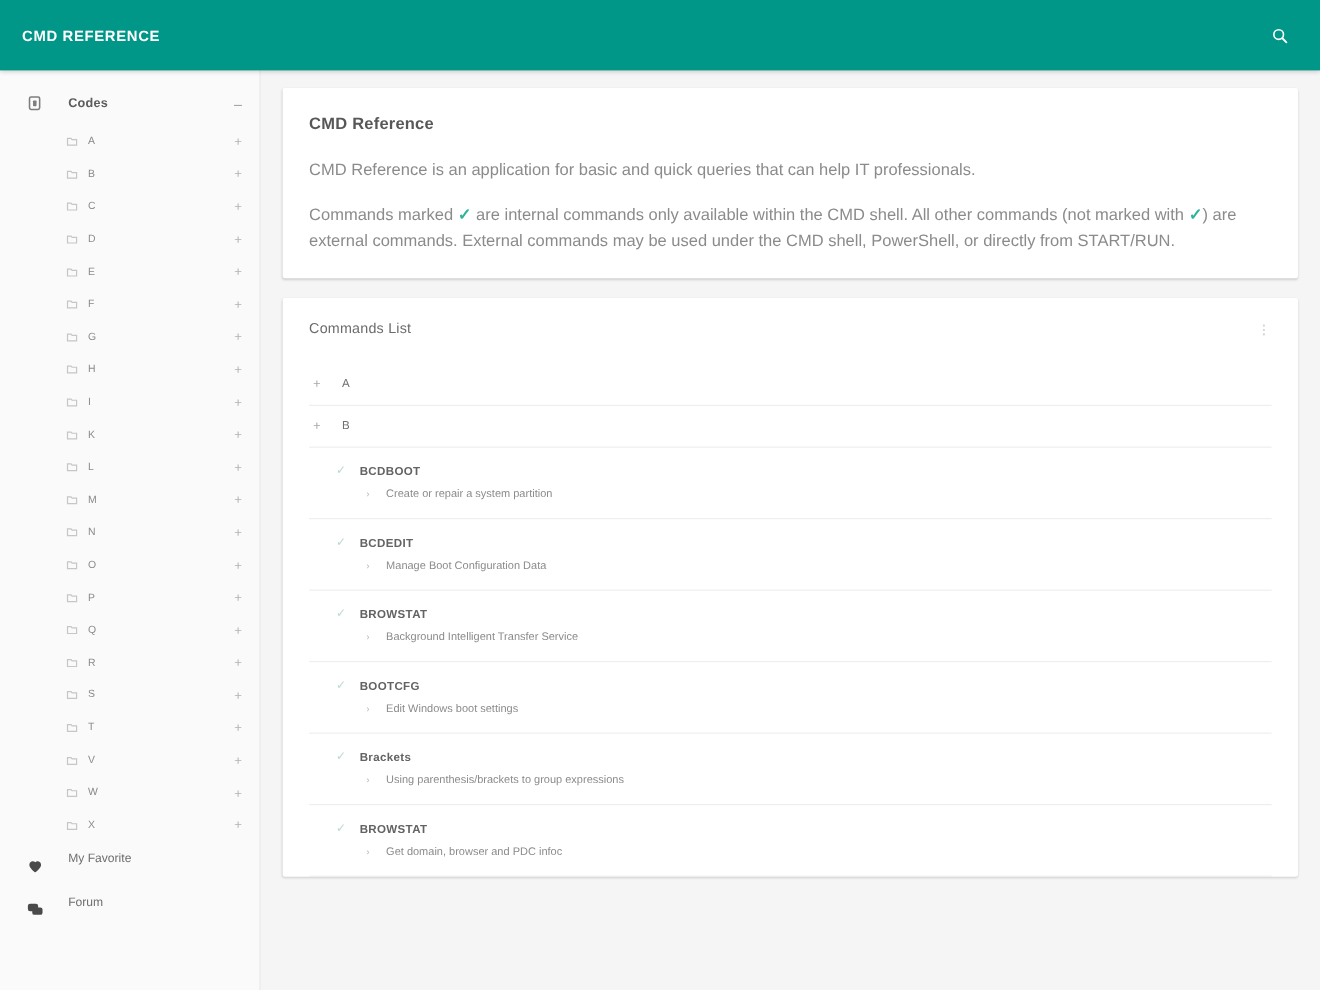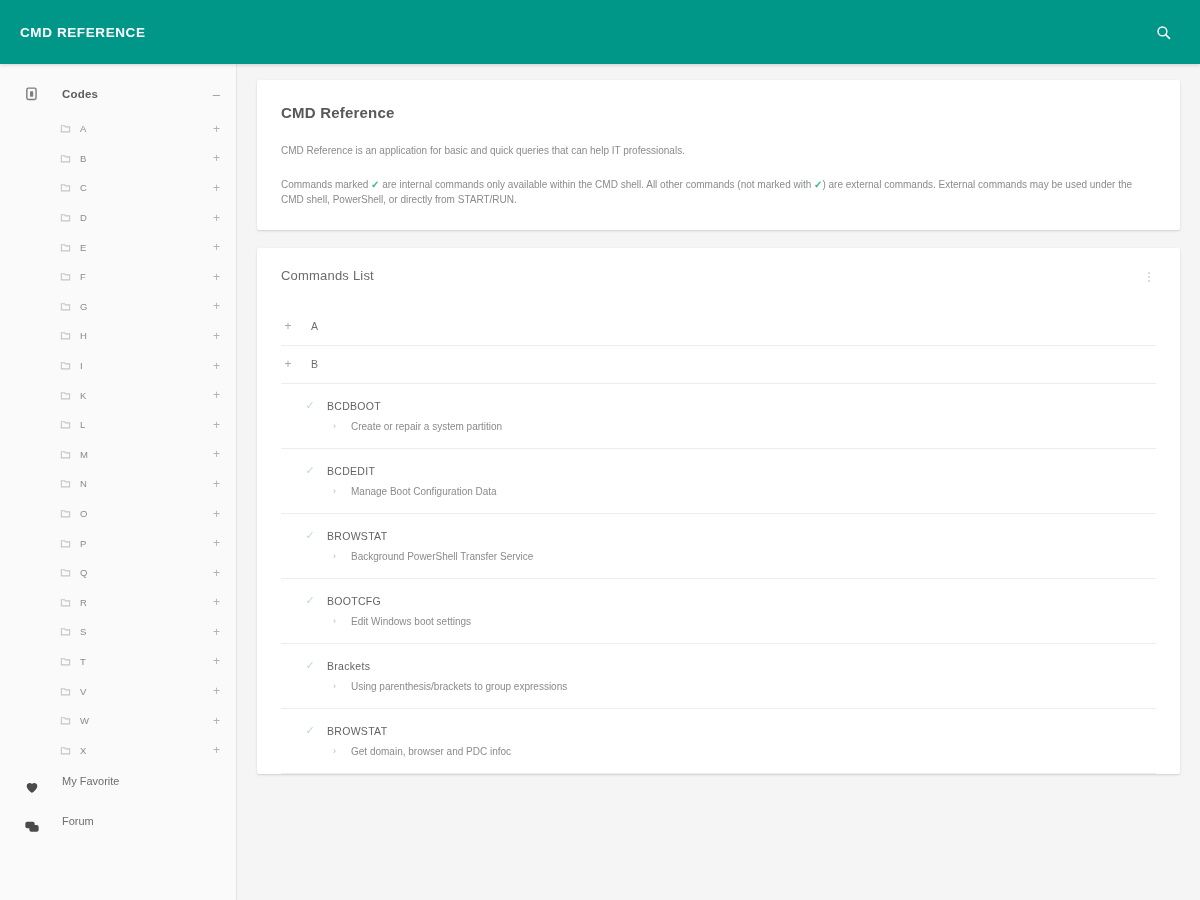--- a/index.html
+++ b/index.html
@@ -112,21 +112,21 @@
     margin-bottom: 18px;
   }
   .card-intro { padding: 24px 24px 22px 24px; }
   .card-title {
     font-size: 15px;
     color: #585858;
     margin-bottom: 22px;
     letter-spacing: 0.2px;
   }
   .para {
-    font-size: 10px;
+    font-size: 15px;
     color: #8b8b8b;
     line-height: 1.55;
     margin-bottom: 18px;
   }
   .para:last-child { margin-bottom: 0; }
   .tick { color: #e5536a; font-weight: bold; }
   .tick-green { color: #2fb39a; font-weight: bold; }
 
   
   .card-list { padding: 0; }
@@ -172,20 +172,21 @@
     width: 14px; flex: 0 0 14px;
     color: #b9d9d2; font-size: 11px; line-height:1;
     display:flex; justify-content:center;
   }
   .cmd-name {
     margin-left: 10px;
     font-size: 10.5px;
     color: #636363;
     letter-spacing: 0.3px;
     cursor: pointer;
+    font-weight: bold;
   }
   .cmd-desc-row { display: flex; align-items: center; margin-top: 9px; padding-left: 30px; }
   .cmd-bullet { color: #b5b5b5; font-size: 9px; line-height:1; width:10px; }
   .cmd-desc { margin-left: 8px; font-size: 10px; color: #8b8b8b; }
 </style>
 </head>
 <body>
 
 <div class="appbar">
   <span class="appbar-title">CMD REFERENCE</span>
@@ -491,21 +492,21 @@
         </div>
       </div>
 
       <div class="cmd-block">
         <div class="cmd-name-row">
           <span class="cmd-check">✓</span>
           <span class="cmd-name">BROWSTAT</span>
         </div>
         <div class="cmd-desc-row">
           <span class="cmd-bullet">›</span>
-          <span class="cmd-desc">Background PowerShell Transfer Service</span>
+          <span class="cmd-desc">Background Intelligent Transfer Service</span>
         </div>
       </div>
 
       <div class="cmd-block">
         <div class="cmd-name-row">
           <span class="cmd-check">✓</span>
           <span class="cmd-name">BOOTCFG</span>
         </div>
         <div class="cmd-desc-row">
           <span class="cmd-bullet">›</span>

